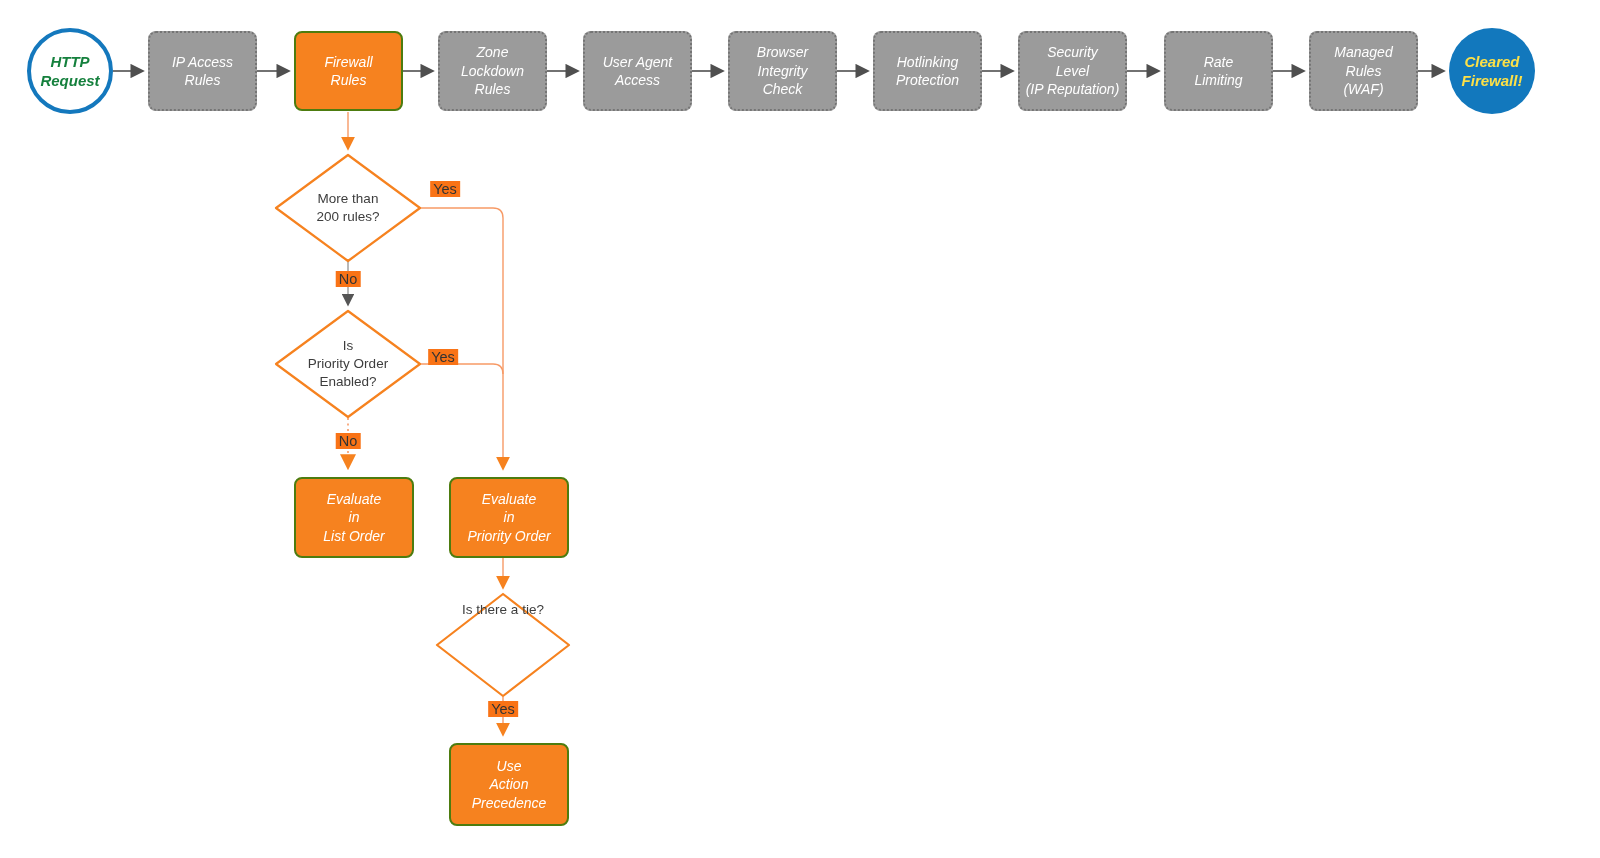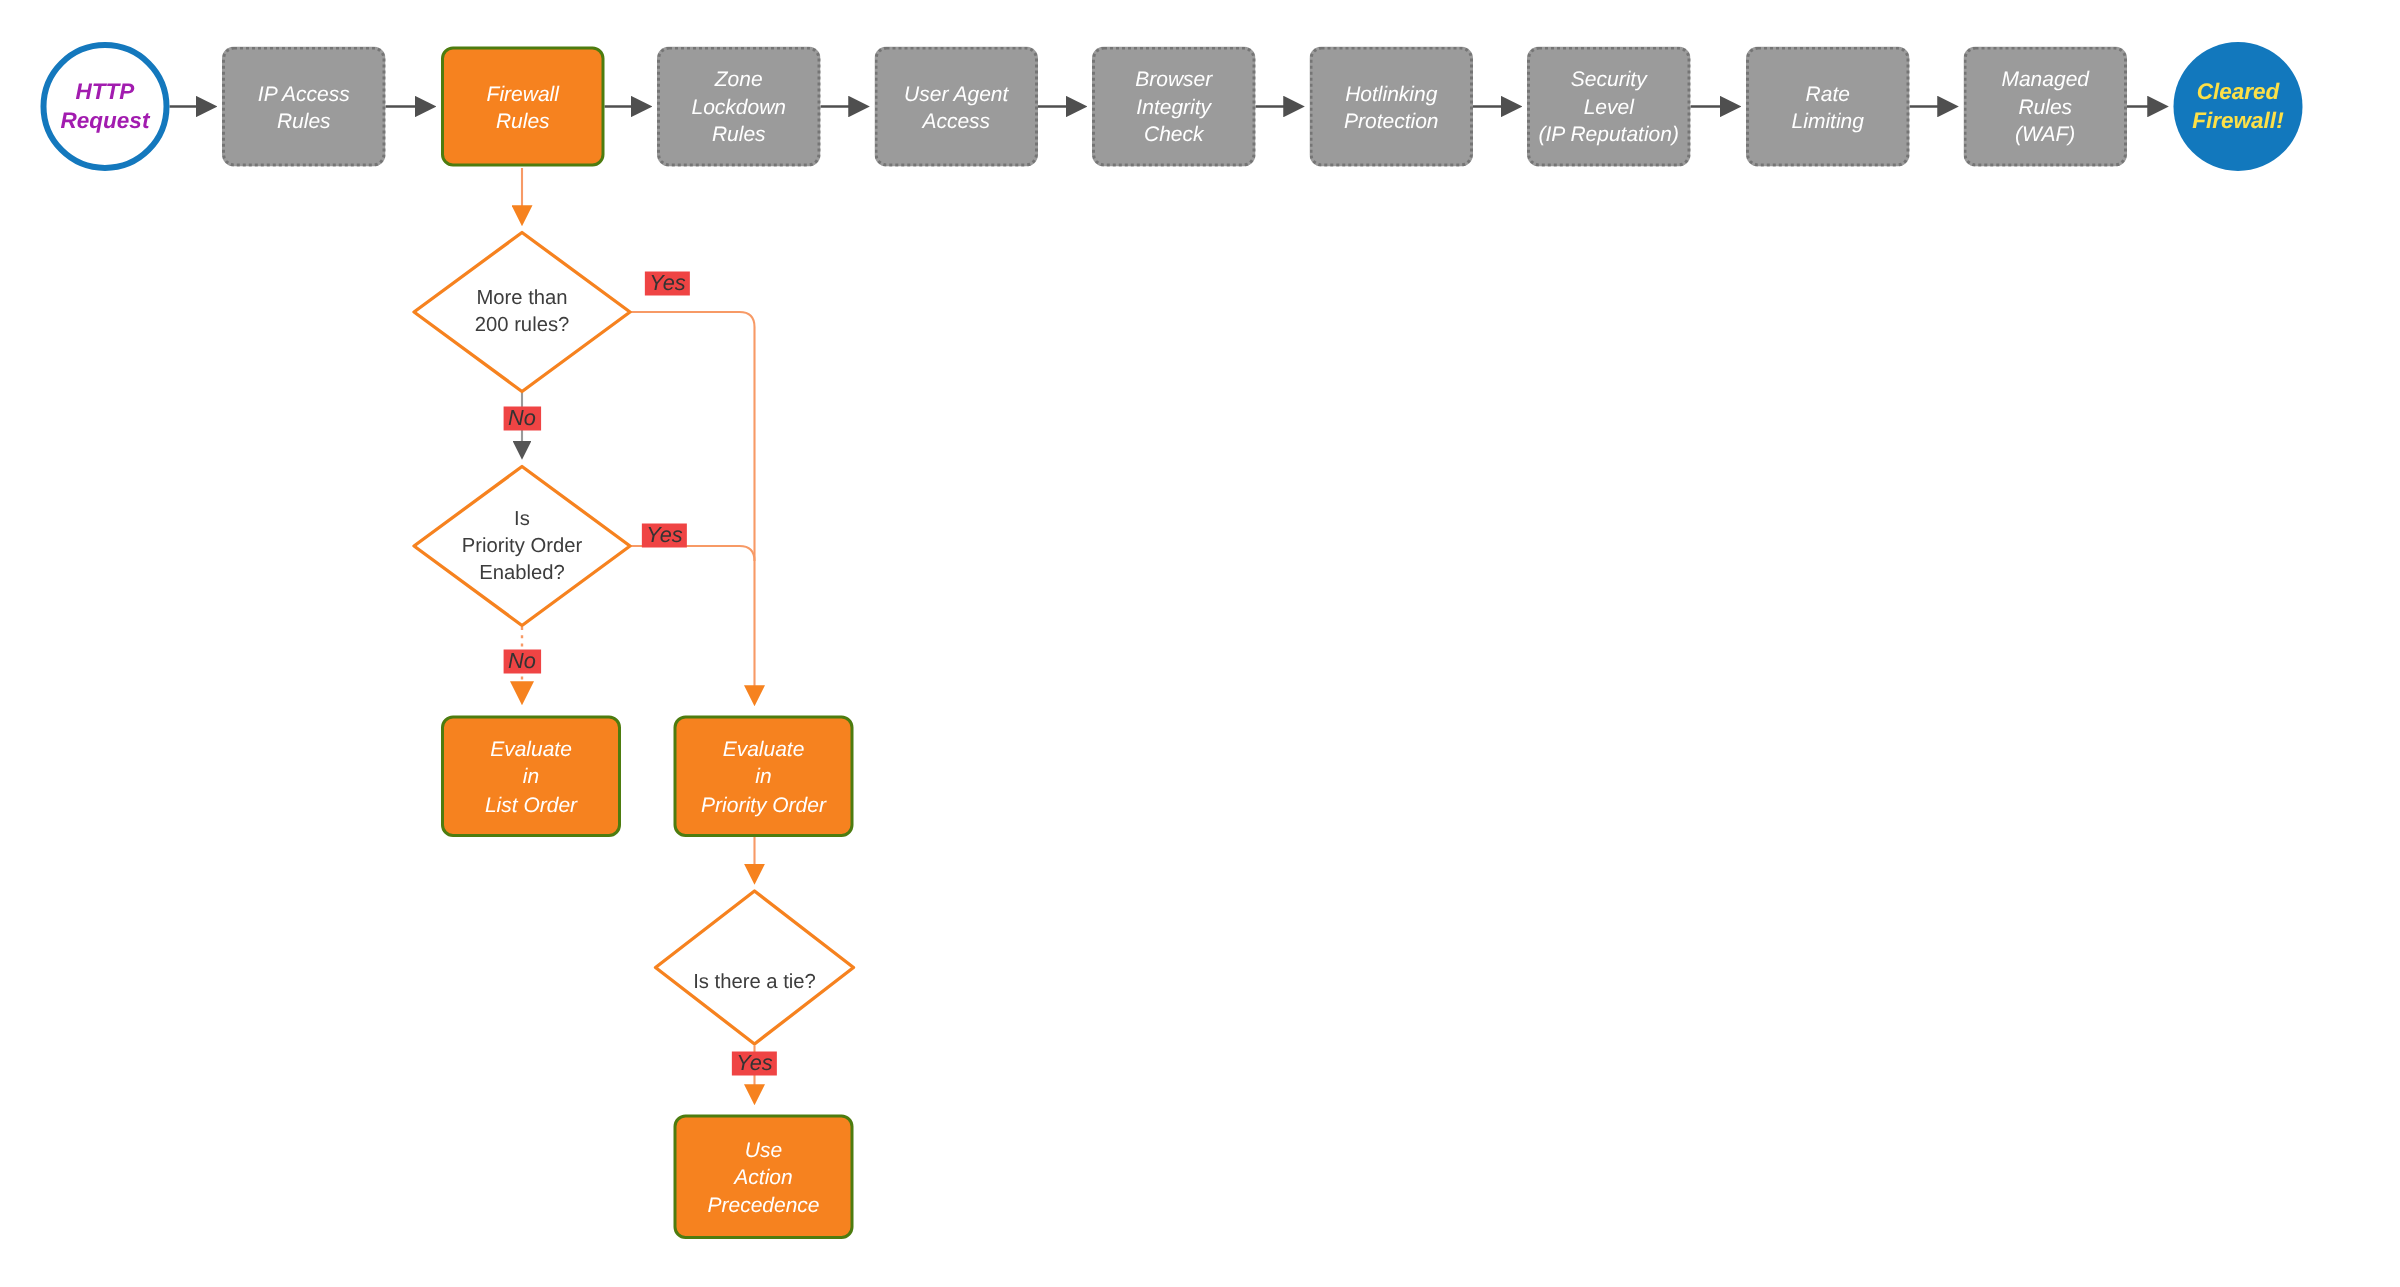--- a/index.html
+++ b/index.html
@@ -7,26 +7,26 @@
   .wires{position:absolute;left:0;top:0;width:1600px;height:858px;}
   .node{position:absolute;display:flex;align-items:center;justify-content:center;text-align:center;
         white-space:pre-line;box-sizing:border-box;border-radius:8px;font-style:italic;
         font-size:14px;line-height:1.32;color:#ffffff;}
   .stage{width:109px;height:80px;top:31px;}
   .gray{background:#9b9b9b;border:2px dotted #757575;}
   .orange{background:#f6821f;border:2px solid #4d7c0f;}
   .circle{position:absolute;width:86px;height:86px;border-radius:50%;display:flex;align-items:center;
           justify-content:center;text-align:center;white-space:pre-line;box-sizing:border-box;
           font-weight:bold;font-style:italic;font-size:15px;line-height:1.3;}
-  .circle.start{left:27px;top:28px;background:#ffffff;border:4px solid #1478bd;color:#a21caf;}
+  .circle.start{left:27px;top:28px;background:#ffffff;border:4px solid #1478bd;color:#15803d;}
   .circle.end{left:1449px;top:28px;background:#1278bd;color:#fde047;}
   .diamond-label{position:absolute;transform:translate(-50%,-50%);text-align:center;white-space:pre-line;
           color:#3d3d3d;font-size:13.5px;line-height:1.35;font-style:normal;}
-  .edge-label{position:absolute;transform:translate(-50%,-50%);font-style:italic;color:#333333;
-          font-size:14.5px;background:#ef4444;padding:0 3px;}
+  .edge-label{position:absolute;transform:translate(-50%,-50%);color:#333333;
+          font-size:14.5px;background:#f97316;padding:0 3px;}
   .lower-box{position:absolute;width:120px;height:81px;}
 </style>
 </head>
 <body>
 
 <div class="canvas">
 
   <svg class="wires" viewBox="0 0 1600 858">
     <defs>
       <marker id="m-dark" viewBox="0 0 10 10" refX="8" refY="5" markerWidth="9" markerHeight="9" orient="auto-start-reverse">
@@ -92,21 +92,21 @@
 Limiting</div>
   <div class="node stage gray" style="left:1309px;">Managed
 Rules
 (WAF)</div>
 
   <div class="diamond-label" style="left:348px;top:208px;">More than
 200 rules?</div>
   <div class="diamond-label" style="left:348px;top:364px;">Is
 Priority Order
 Enabled?</div>
-  <div class="diamond-label" style="left:503px;top:655px;">Is there a tie?</div>
+  <div class="diamond-label" style="left:503px;top:610px;">Is there a tie?</div>
 
   <div class="node orange lower-box" style="left:294px;top:477px;">Evaluate
 in
 List Order</div>
   <div class="node orange lower-box" style="left:449px;top:477px;">Evaluate
 in
 Priority Order</div>
   <div class="node orange lower-box" style="left:449px;top:743px;height:83px;">Use
 Action
 Precedence</div>

